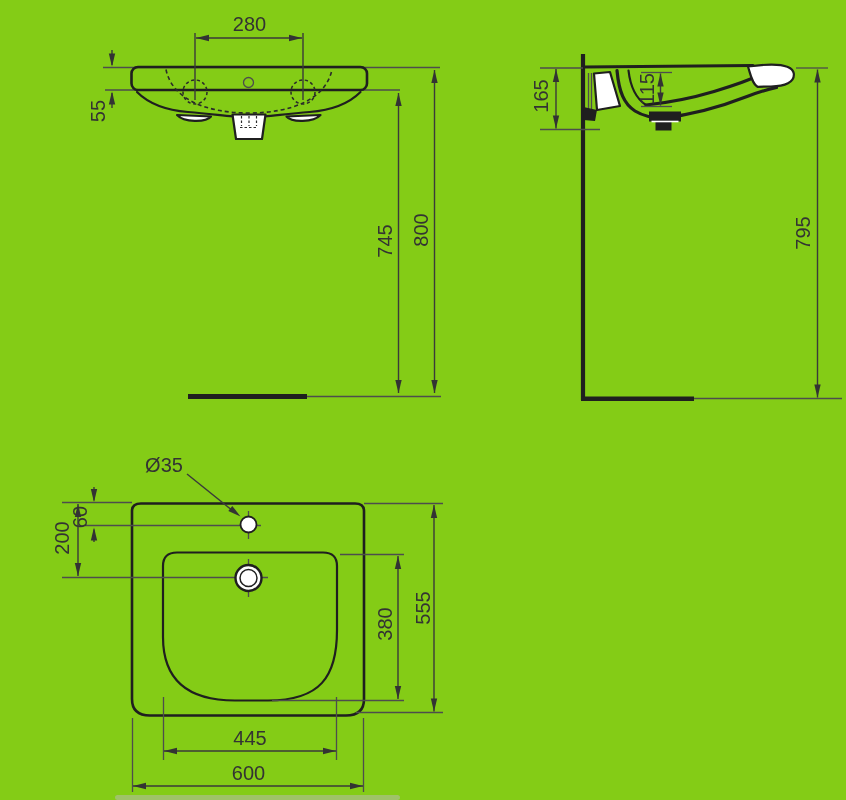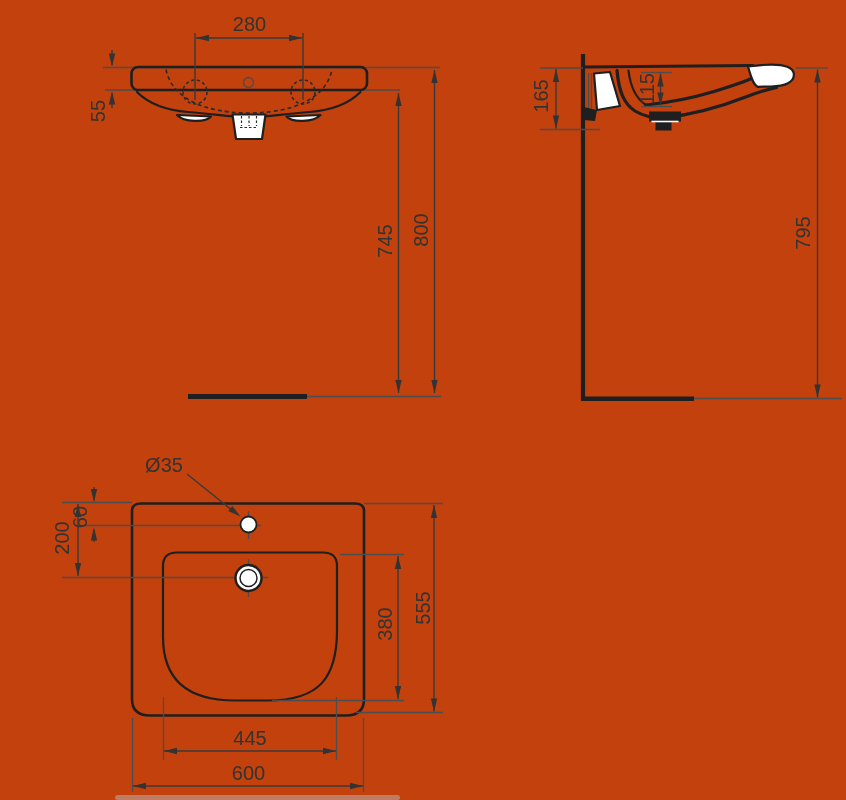--- a/index.html
+++ b/index.html
@@ -1,16 +1,16 @@
 <!DOCTYPE html>
 <html><head>
 <meta charset="utf-8">
 <style>
   html,body{margin:0;padding:0;background:#ffffff;}
-  .stage{position:relative;width:846px;height:800px;background:#c2410c;overflow:hidden;}
+  .stage{position:relative;width:846px;height:800px;background:#84cc16;overflow:hidden;}
   svg{display:block;}
   .thick{stroke:#1f1f1f;stroke-width:2.6;fill:none;stroke-linecap:round;stroke-linejoin:round;}
   .med{stroke:#1f1f1f;stroke-width:2.2;fill:none;stroke-linecap:round;stroke-linejoin:round;}
   .heavy{stroke:#1f1f1f;stroke-width:3.2;fill:none;stroke-linecap:round;stroke-linejoin:round;}
   .thin{stroke:#4d4d4d;stroke-width:1.3;fill:none;}
   .dim{stroke:#3a3a3a;stroke-width:1.4;fill:none;}
   .dash{stroke:#2a2a2a;stroke-width:1.6;fill:none;stroke-dasharray:4 3;}
   .dashsm{stroke:#2a2a2a;stroke-width:1.5;fill:none;stroke-dasharray:3.2 2.6;}
   .dashtiny{stroke:#2a2a2a;stroke-width:1.2;fill:none;stroke-dasharray:2.5 2;}
   .arrow{fill:#333;stroke:none;}

